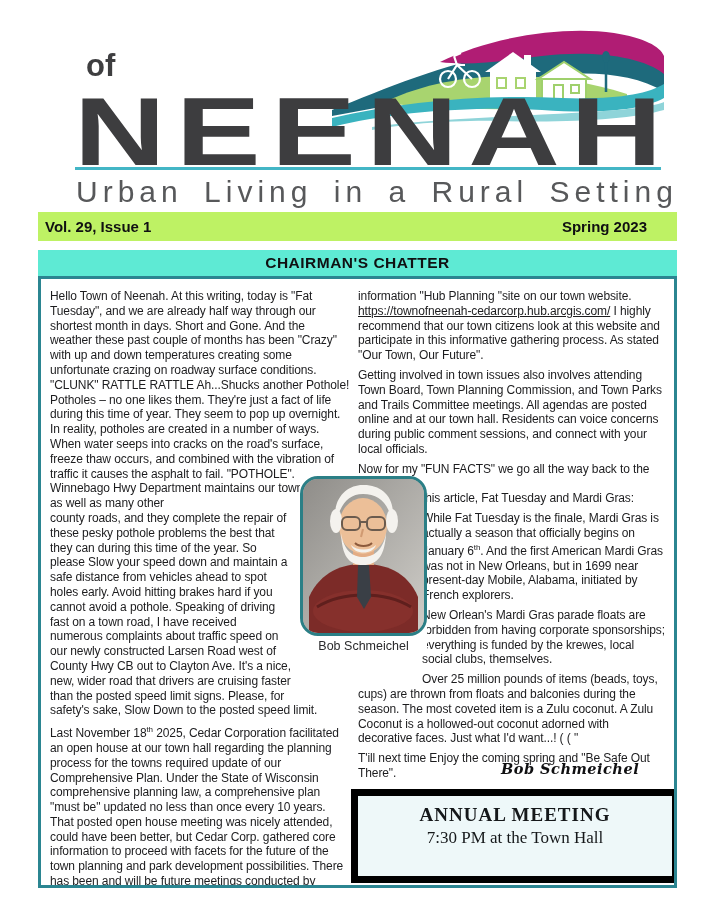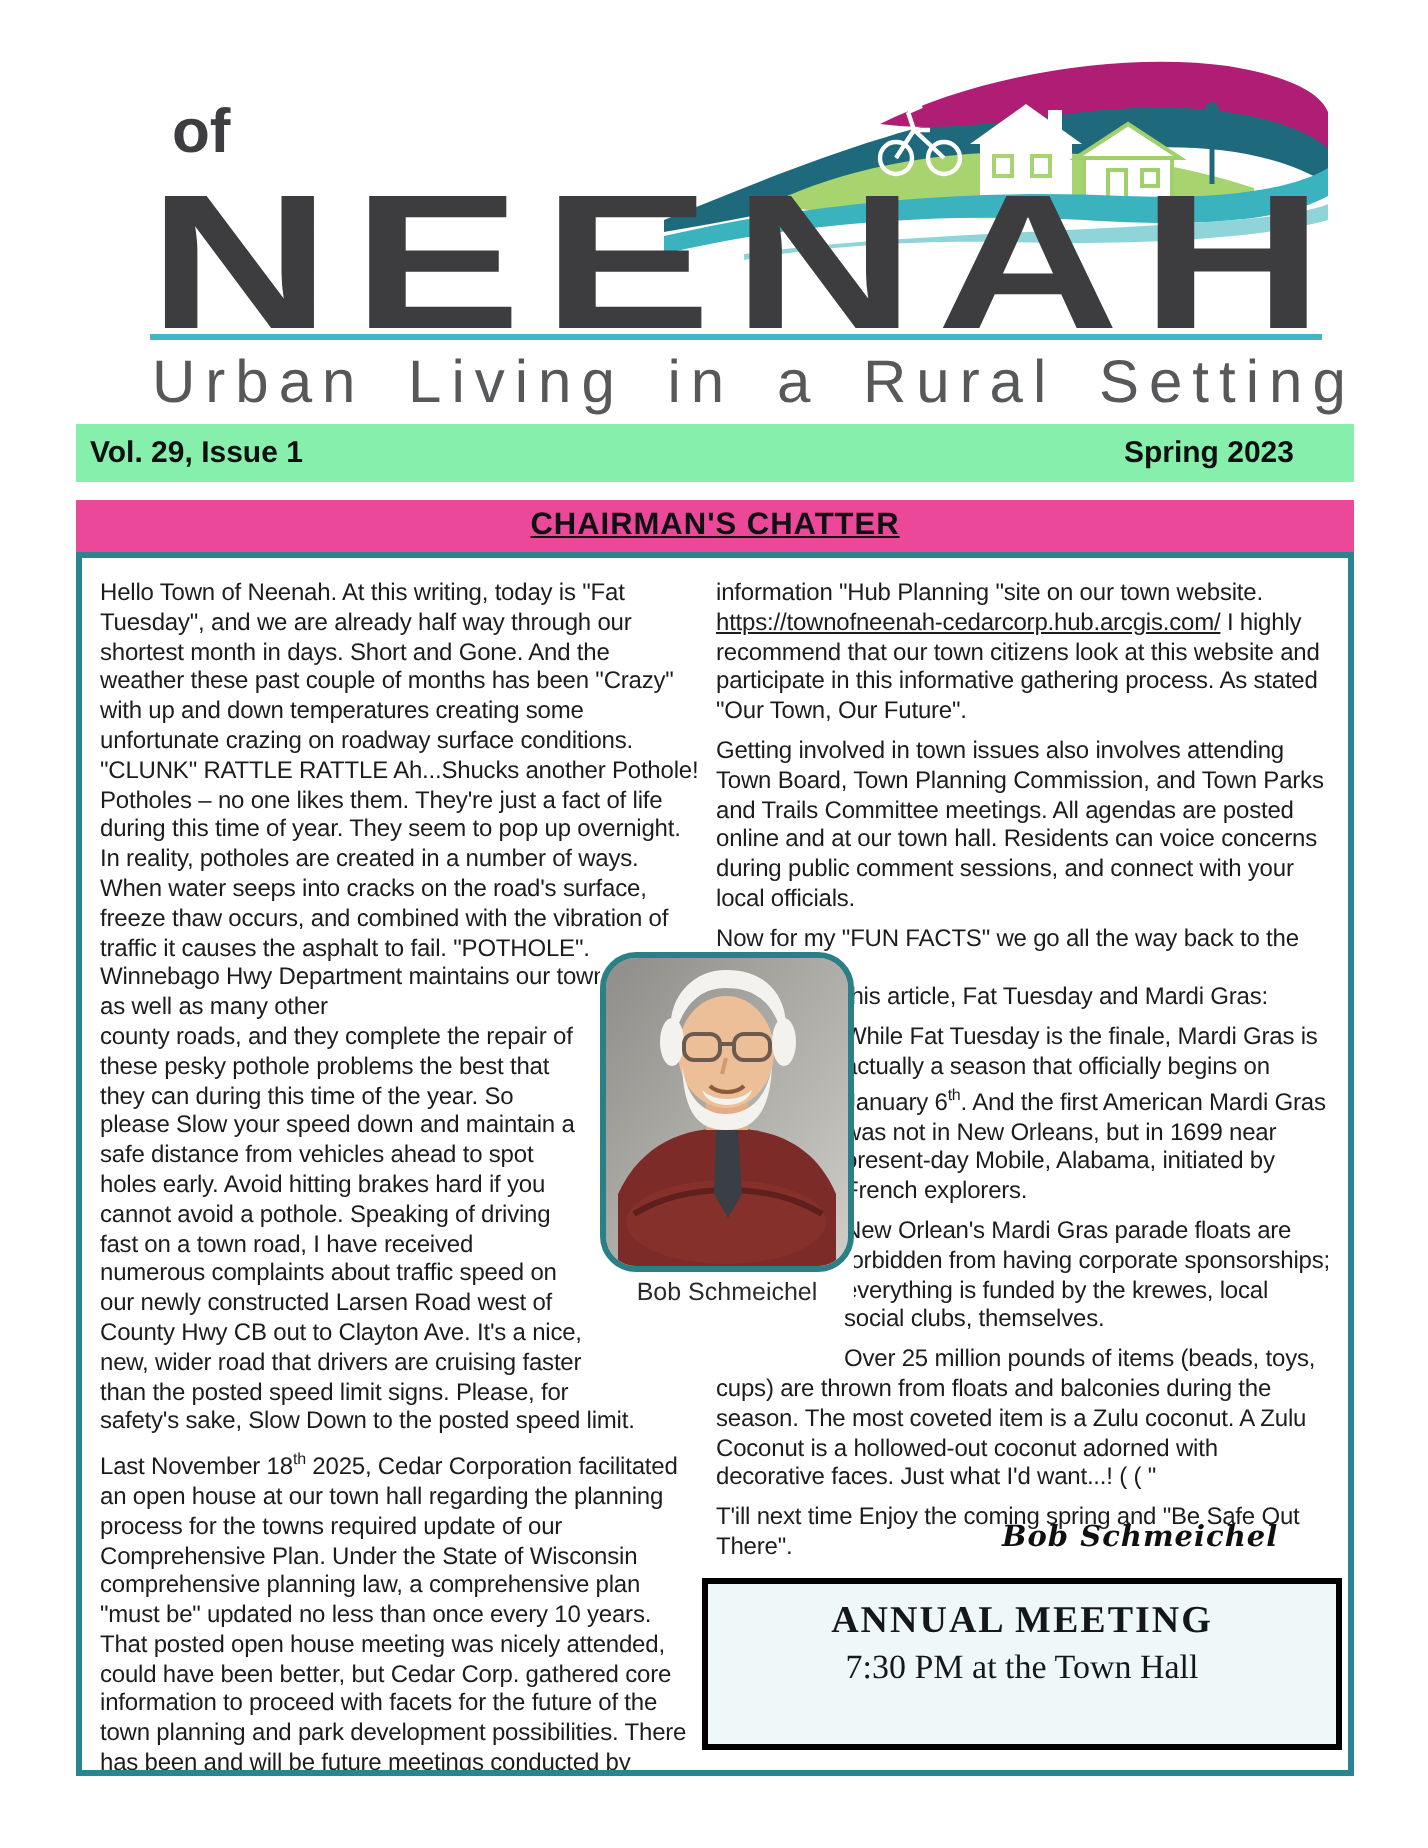--- a/index.html
+++ b/index.html
@@ -19,28 +19,28 @@
     transform:scaleX(1.32); transform-origin:left center; white-space:nowrap;
   }
   .teal-rule { position:absolute; left:75px; top:167px; width:586px; height:3px; background:#43b6c6; }
   .tagline {
     position:absolute; left:76px; top:175px; width:586px;
     font-size:30px; letter-spacing:5px; word-spacing:8px; color:#57585a; white-space:nowrap;
   }
   
   .issue-bar {
     position:absolute; left:38px; top:212px; width:639px; height:29px;
-    background:#86efac; display:flex; align-items:center; justify-content:space-between;
+    background:#bef264; display:flex; align-items:center; justify-content:space-between;
     box-sizing:border-box; padding:0 30px 0 7px;
     font-size:15px; font-weight:700; color:#101012;
   }
   .chatter-bar {
     position:absolute; left:38px; top:250px; width:639px; height:26px;
-    background:#ec4899; display:flex; align-items:center; justify-content:center;
-    font-size:15.5px; font-weight:700; letter-spacing:0.5px; color:#101012;text-decoration:underline;
+    background:#5eead4; display:flex; align-items:center; justify-content:center;
+    font-size:15.5px; font-weight:700; letter-spacing:0.5px; color:#101012;
   }
   
   .content-box {
     position:absolute; left:38px; top:276px; width:633px; height:606px;
     border:3px solid #2b8591; background:#ffffff; overflow:hidden;
   }
   .columns { display:flex; gap:8px; padding:10px 9px 0 9px; }
   .col { font-size:12px; line-height:14.8px; letter-spacing:-0.1px; }
   .col-left { width:300px; }
   .col-right { width:307px; }
@@ -59,21 +59,21 @@
   .photo-block { position:absolute; left:259px; top:197px; width:127px; margin:0; z-index:3; background:#fff; }
   .photo-frame {
     width:121px; height:154px; border:3px solid #2b7f86; border-radius:18px;
     overflow:hidden; background:#b9b6b1;
   }
   .photo-frame svg { display:block; }
   .photo-caption { margin-top:3px; text-align:center; font-size:12.5px; color:#2a2a2c; white-space:nowrap; }
   
   .annual-box {
     position:absolute; left:310px; top:510px; width:314px; height:80px;
-    border:3px solid #000000; background:#eef8f9; z-index:4;
+    border:7px solid #000000; background:#eef8f9; z-index:4;
     text-align:center; font-family:"Liberation Serif", serif; color:#15181a;
     box-sizing:content-box;
   }
   .annual-title { margin-top:8px; font-size:19px; font-weight:700; letter-spacing:1px; }
   .annual-line { font-size:17px; line-height:1.38; }
 </style>
 </head>
 <body>
 
 <div class="page">

